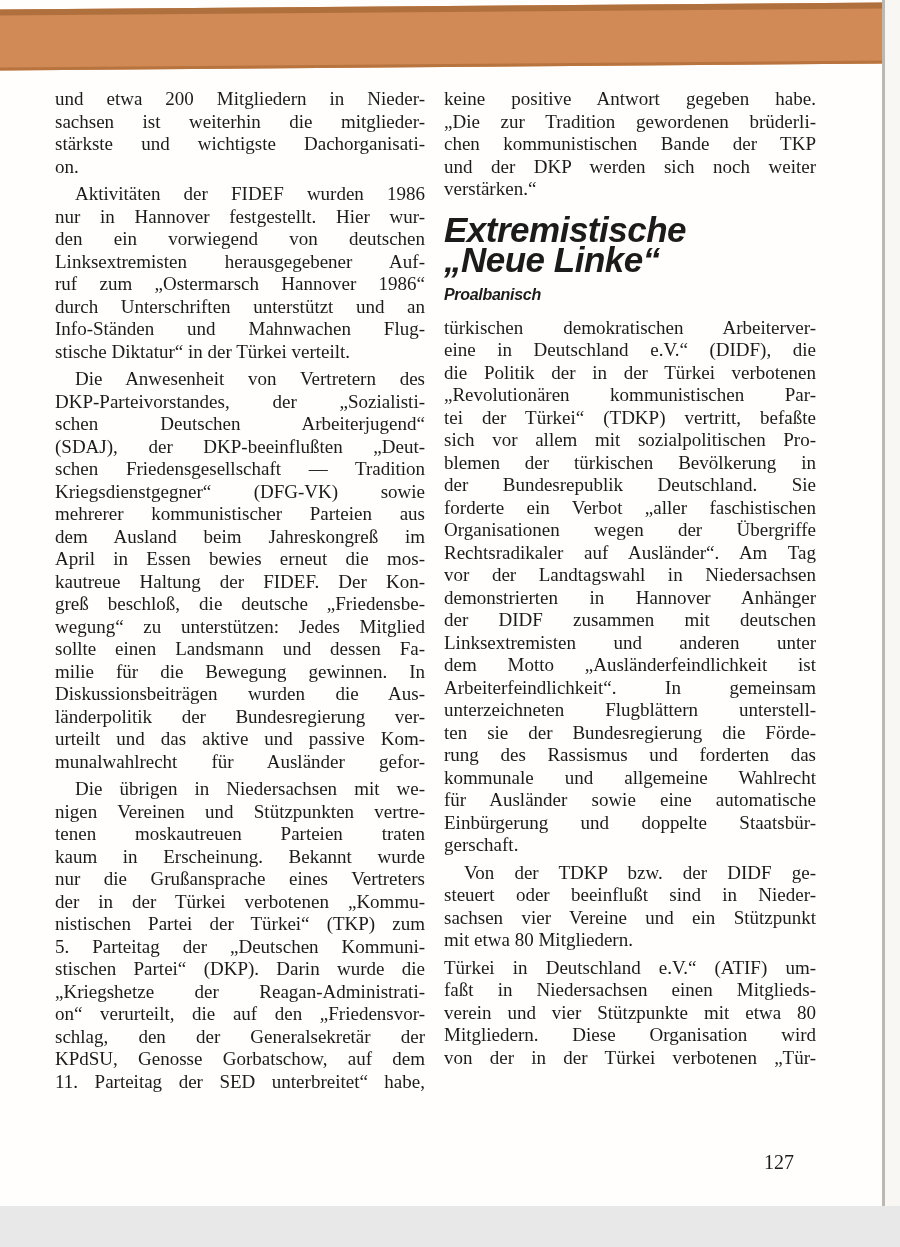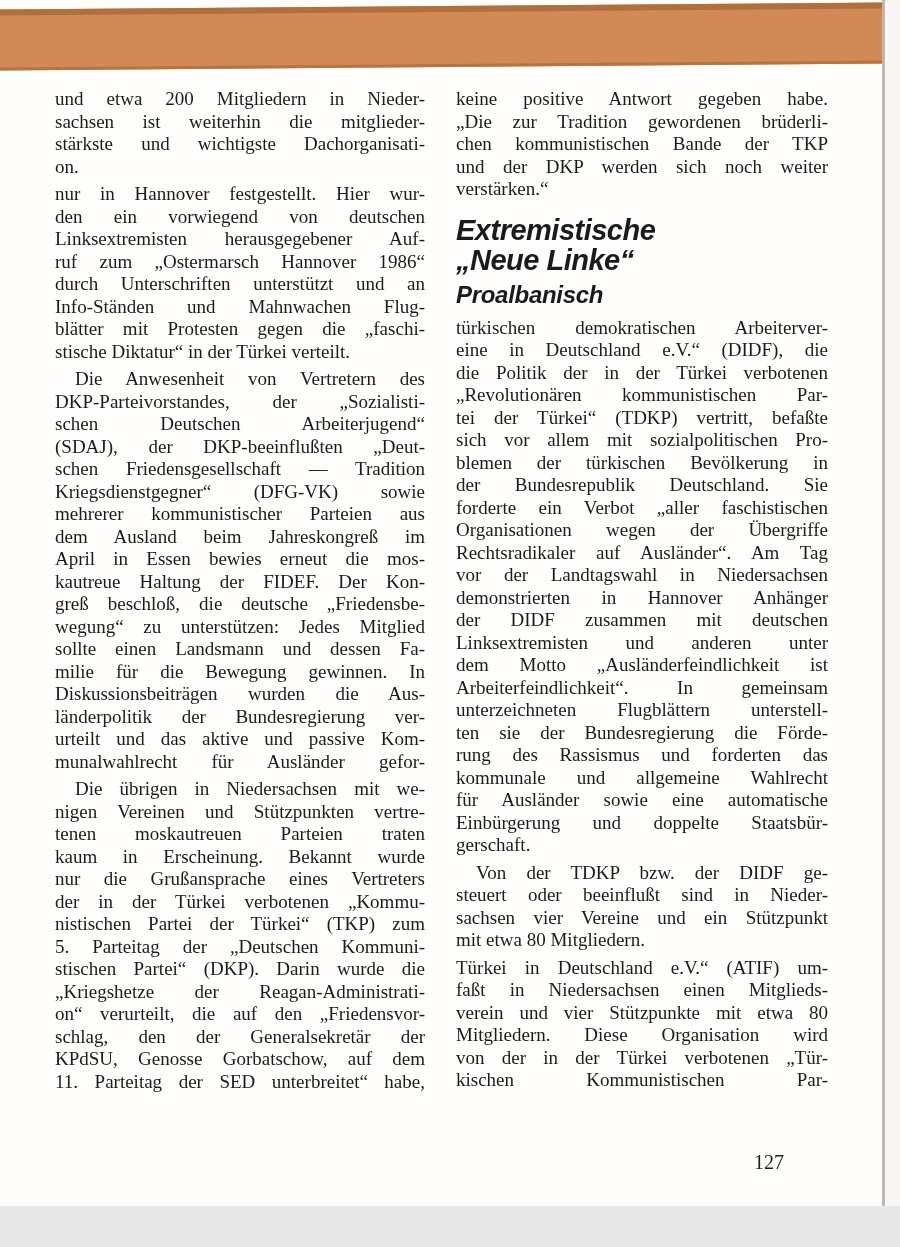--- a/index.html
+++ b/index.html
@@ -35,82 +35,82 @@
     top:0; left:885px; right:0; height:1247px;
     background:#f8f7f4;
   }
   .col {
     position:absolute;
     top:88px;
     font-size:19px;
     line-height:22.5px;
   }
   .col-left  { left:55px;  width:370px; }
-  .col-right { left:456px; width:372px; }
+  .col-right { left:444px; width:372px; }
   .block.paragraph { margin:0 0 5px 0; }
   .tline {
     text-align:justify;
     text-align-last:justify;
     white-space:normal;
   }
   .tline.lastline { text-align-last:left; }
   .tline.firstline { text-indent:20px; }
   .block.heading {
     margin:14px 0 8px 0;
     font-family:"Liberation Sans","DejaVu Sans",sans-serif;
     font-weight:700;
     font-style:italic;
-    font-size:29px;
+    font-size:35px;
     line-height:30px;
     letter-spacing:-0.5px;
   }
   .block.subheading {
     margin:0 0 10px 0;
     font-family:"Liberation Sans","DejaVu Sans",sans-serif;
     font-weight:700;
     font-style:italic;
-    font-size:24px;
+    font-size:16px;
     line-height:24px;
     letter-spacing:-0.3px;
   }
   .block.heading .tline, .block.subheading .tline {
     text-align:left;
     text-align-last:left;
   }
   .page-number {
     position:absolute;
     top:1151px; left:744px;
     width:50px;
     font-size:20px;
-    text-align:center;
+    text-align:right;
   }
 </style>
 </head>
 <body>
 
 <div class="page" style="background: rgb(255, 254, 252); color: rgb(27, 27, 27);">
   <div class="band" style="background: rgb(209, 138, 86); border-top-color: rgb(176, 112, 62); border-bottom-color: rgb(184, 116, 63);"></div>
   <div class="edge-outside"></div>
   <div class="edge-line" style="background: rgb(188, 185, 179);"></div>
 
   <div class="col col-left">
       <div class="block paragraph">
         <div class="tline">und etwa 200 Mitgliedern in Nieder-</div>
         <div class="tline">sachsen ist weiterhin die mitglieder-</div>
         <div class="tline">stärkste und wichtigste Dachorganisati-</div>
         <div class="tline lastline">on.</div>
       </div>
       <div class="block paragraph">
+        <div class="tline firstline">Aktivitäten der FIDEF wurden 1986</div>
         <div class="tline">nur in Hannover festgestellt. Hier wur-</div>
         <div class="tline">den ein vorwiegend von deutschen</div>
         <div class="tline">Linksextremisten herausgegebener Auf-</div>
         <div class="tline">ruf zum „Ostermarsch Hannover 1986“</div>
         <div class="tline">durch Unterschriften unterstützt und an</div>
         <div class="tline">Info-Ständen und Mahnwachen Flug-</div>
-        <div class="tline">blätter mit Protesten gegen die „faschi-</div>
         <div class="tline lastline">stische Diktatur“ in der Türkei verteilt.</div>
       </div>
       <div class="block paragraph">
         <div class="tline firstline">Die Anwesenheit von Vertretern des</div>
         <div class="tline">DKP-Parteivorstandes, der „Sozialisti-</div>
         <div class="tline">schen Deutschen Arbeiterjugend“</div>
         <div class="tline">(SDAJ), der DKP-beeinflußten „Deut-</div>
         <div class="tline">schen Friedensgesellschaft — Tradition</div>
         <div class="tline">Kriegsdienstgegner“ (DFG-VK) sowie</div>
         <div class="tline">mehrerer kommunistischer Parteien aus</div>
@@ -189,18 +189,17 @@
         <div class="tline">steuert oder beeinflußt sind in Nieder-</div>
         <div class="tline">sachsen vier Vereine und ein Stützpunkt</div>
         <div class="tline lastline">mit etwa 80 Mitgliedern.</div>
       </div>
       <div class="block paragraph">
         <div class="tline">Türkei in Deutschland e.V.“ (ATIF) um-</div>
         <div class="tline">faßt in Niedersachsen einen Mitglieds-</div>
         <div class="tline">verein und vier Stützpunkte mit etwa 80</div>
         <div class="tline">Mitgliedern. Diese Organisation wird</div>
         <div class="tline">von der in der Türkei verbotenen „Tür-</div>
-        <div class="tline">kischen Kommunistischen Par-</div>
       </div>
     </div>
 
   <div class="page-number">127</div>
 </div>
 
 </body></html>

